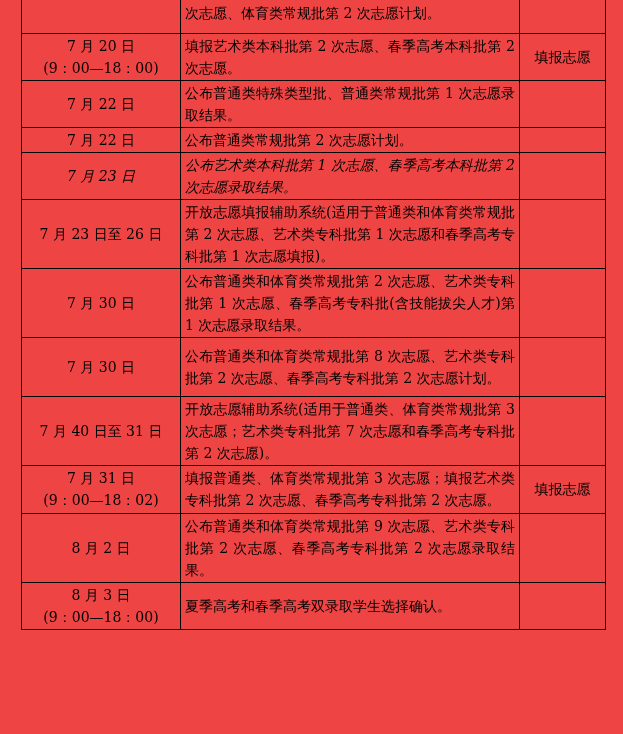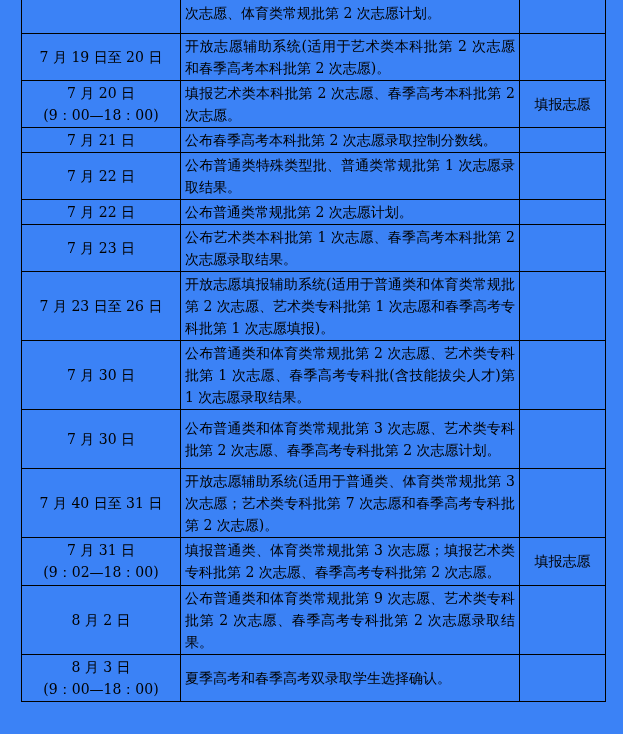--- a/index.html
+++ b/index.html
@@ -5,21 +5,21 @@
   html, body {
     margin: 0;
     padding: 0;
     background: #ffffff;
   }
   .page {
     position: relative;
     width: 623px;
     height: 734px;
     overflow: hidden;
-    background: #3b82f6;
+    background: #ef4444;
     font-family: "DejaVu Serif", "Liberation Serif", serif;
     color: #000000;
   }
   table.schedule {
     position: absolute;
     left: 21px;
     top: 0;
     border-collapse: collapse;
     table-layout: fixed;
     width: 584px;
@@ -61,74 +61,64 @@
       <col class="c-date">
       <col class="c-desc">
       <col class="c-note">
     </colgroup>
     <tbody>
         <tr class="partial" style="height: 33px;">
           <td class="cell-date"></td>
           <td class="cell-description">次志愿、体育类常规批第 2 次志愿计划。</td>
           <td class="cell-note"></td>
         </tr>
-        <tr style="height: 43px;">
-          <td class="cell-date">7 月 19 日至 20 日</td>
-          <td class="cell-description">开放志愿辅助系统(适用于艺术类本科批第 2 次志愿和春季高考本科批第 2 次志愿)。</td>
-          <td class="cell-note"></td>
-        </tr>
         <tr style="height: 44px;">
           <td class="cell-date">7 月 20 日
 (9：00—18：00)</td>
           <td class="cell-description">填报艺术类本科批第 2 次志愿、春季高考本科批第 2 次志愿。</td>
           <td class="cell-note">填报志愿</td>
-        </tr>
-        <tr style="height: 25px;">
-          <td class="cell-date">7 月 21 日</td>
-          <td class="cell-description">公布春季高考本科批第 2 次志愿录取控制分数线。</td>
-          <td class="cell-note"></td>
         </tr>
         <tr style="height: 44px;">
           <td class="cell-date">7 月 22 日</td>
           <td class="cell-description">公布普通类特殊类型批、普通类常规批第 1 次志愿录取结果。</td>
           <td class="cell-note"></td>
         </tr>
         <tr style="height: 25px;">
           <td class="cell-date">7 月 22 日</td>
           <td class="cell-description">公布普通类常规批第 2 次志愿计划。</td>
           <td class="cell-note"></td>
         </tr>
-        <tr style="height: 44px;">
+        <tr style="height: 44px; font-style: italic;">
           <td class="cell-date">7 月 23 日</td>
           <td class="cell-description">公布艺术类本科批第 1 次志愿、春季高考本科批第 2 次志愿录取结果。</td>
           <td class="cell-note"></td>
         </tr>
         <tr style="height: 68px;">
           <td class="cell-date">7 月 23 日至 26 日</td>
           <td class="cell-description">开放志愿填报辅助系统(适用于普通类和体育类常规批第 2 次志愿、艺术类专科批第 1 次志愿和春季高考专科批第 1 次志愿填报)。</td>
           <td class="cell-note"></td>
         </tr>
         <tr style="height: 64px;">
           <td class="cell-date">7 月 30 日</td>
           <td class="cell-description">公布普通类和体育类常规批第 2 次志愿、艺术类专科批第 1 次志愿、春季高考专科批(含技能拔尖人才)第 1 次志愿录取结果。</td>
           <td class="cell-note"></td>
         </tr>
         <tr style="height: 59px;">
           <td class="cell-date">7 月 30 日</td>
-          <td class="cell-description">公布普通类和体育类常规批第 3 次志愿、艺术类专科批第 2 次志愿、春季高考专科批第 2 次志愿计划。</td>
+          <td class="cell-description">公布普通类和体育类常规批第 8 次志愿、艺术类专科批第 2 次志愿、春季高考专科批第 2 次志愿计划。</td>
           <td class="cell-note"></td>
         </tr>
         <tr style="height: 68px;">
           <td class="cell-date">7 月 40 日至 31 日</td>
           <td class="cell-description">开放志愿辅助系统(适用于普通类、体育类常规批第 3 次志愿；艺术类专科批第 7 次志愿和春季高考专科批第 2 次志愿)。</td>
           <td class="cell-note"></td>
         </tr>
         <tr style="height: 48px;">
           <td class="cell-date">7 月 31 日
-(9：02—18：00)</td>
+(9：00—18：02)</td>
           <td class="cell-description">填报普通类、体育类常规批第 3 次志愿；填报艺术类专科批第 2 次志愿、春季高考专科批第 2 次志愿。</td>
           <td class="cell-note">填报志愿</td>
         </tr>
         <tr style="height: 54px;">
           <td class="cell-date">8 月 2 日</td>
           <td class="cell-description">公布普通类和体育类常规批第 9 次志愿、艺术类专科批第 2 次志愿、春季高考专科批第 2 次志愿录取结果。</td>
           <td class="cell-note"></td>
         </tr>
         <tr style="height: 45px;">
           <td class="cell-date">8 月 3 日

